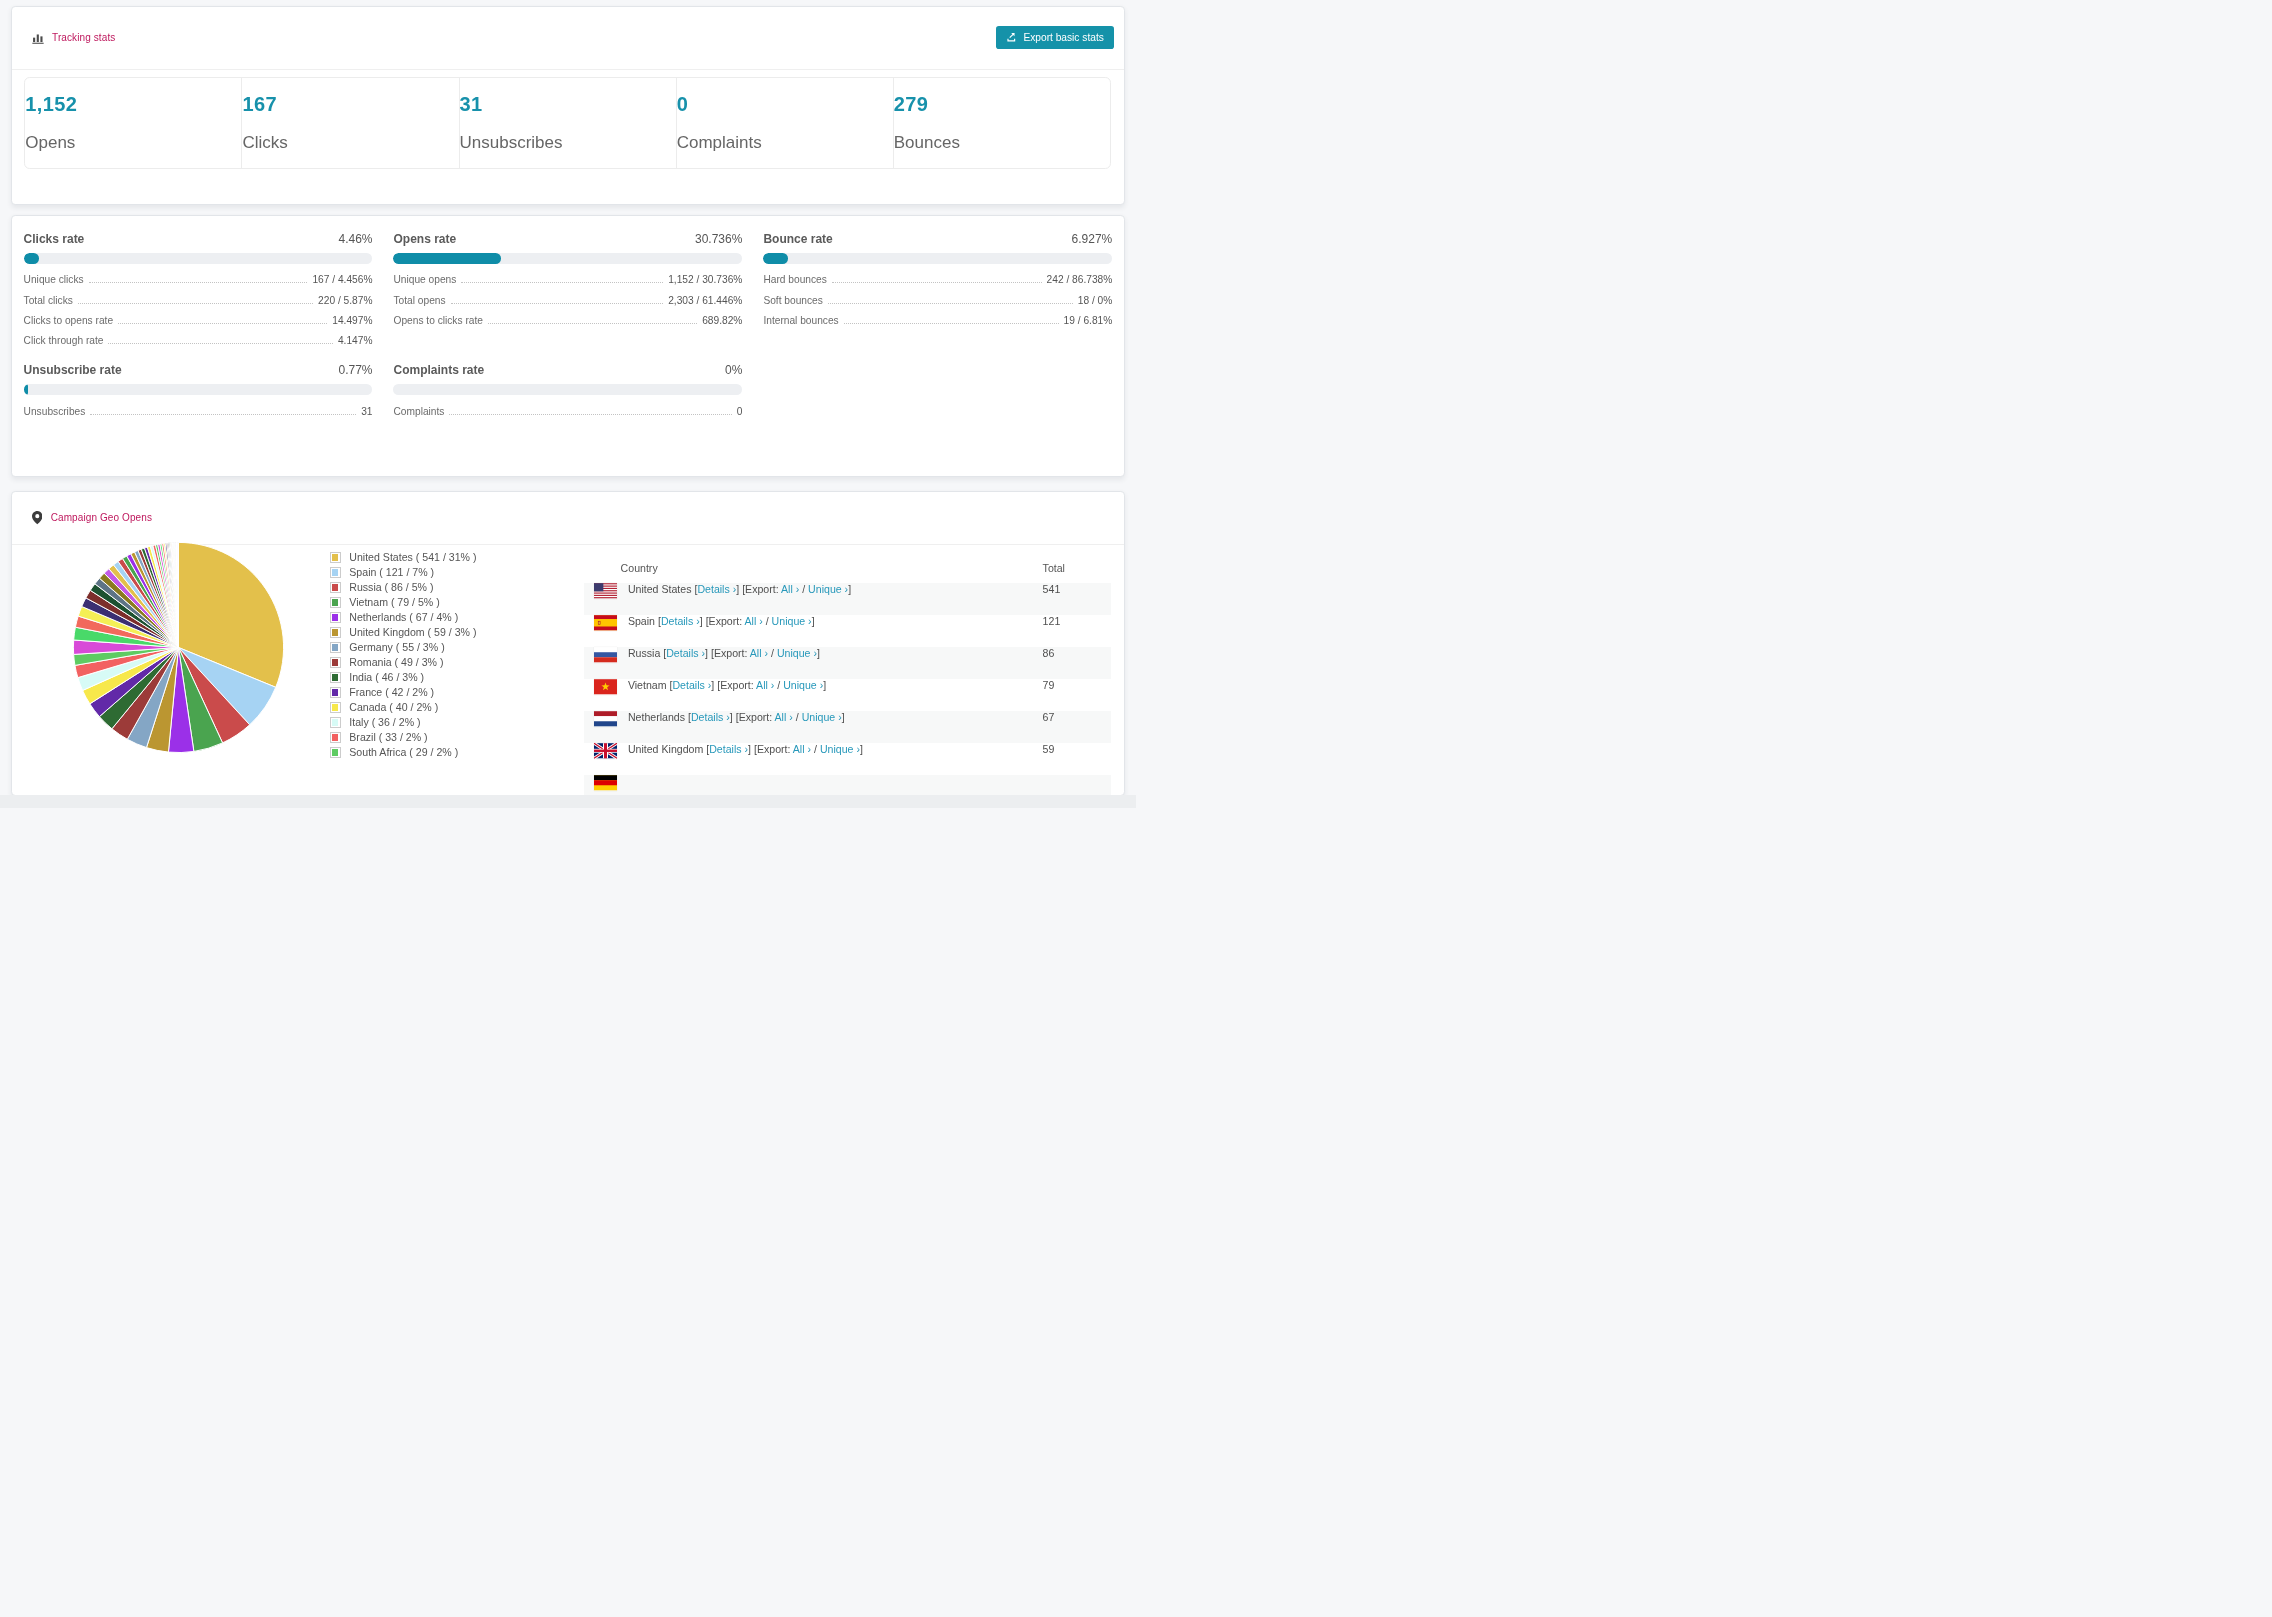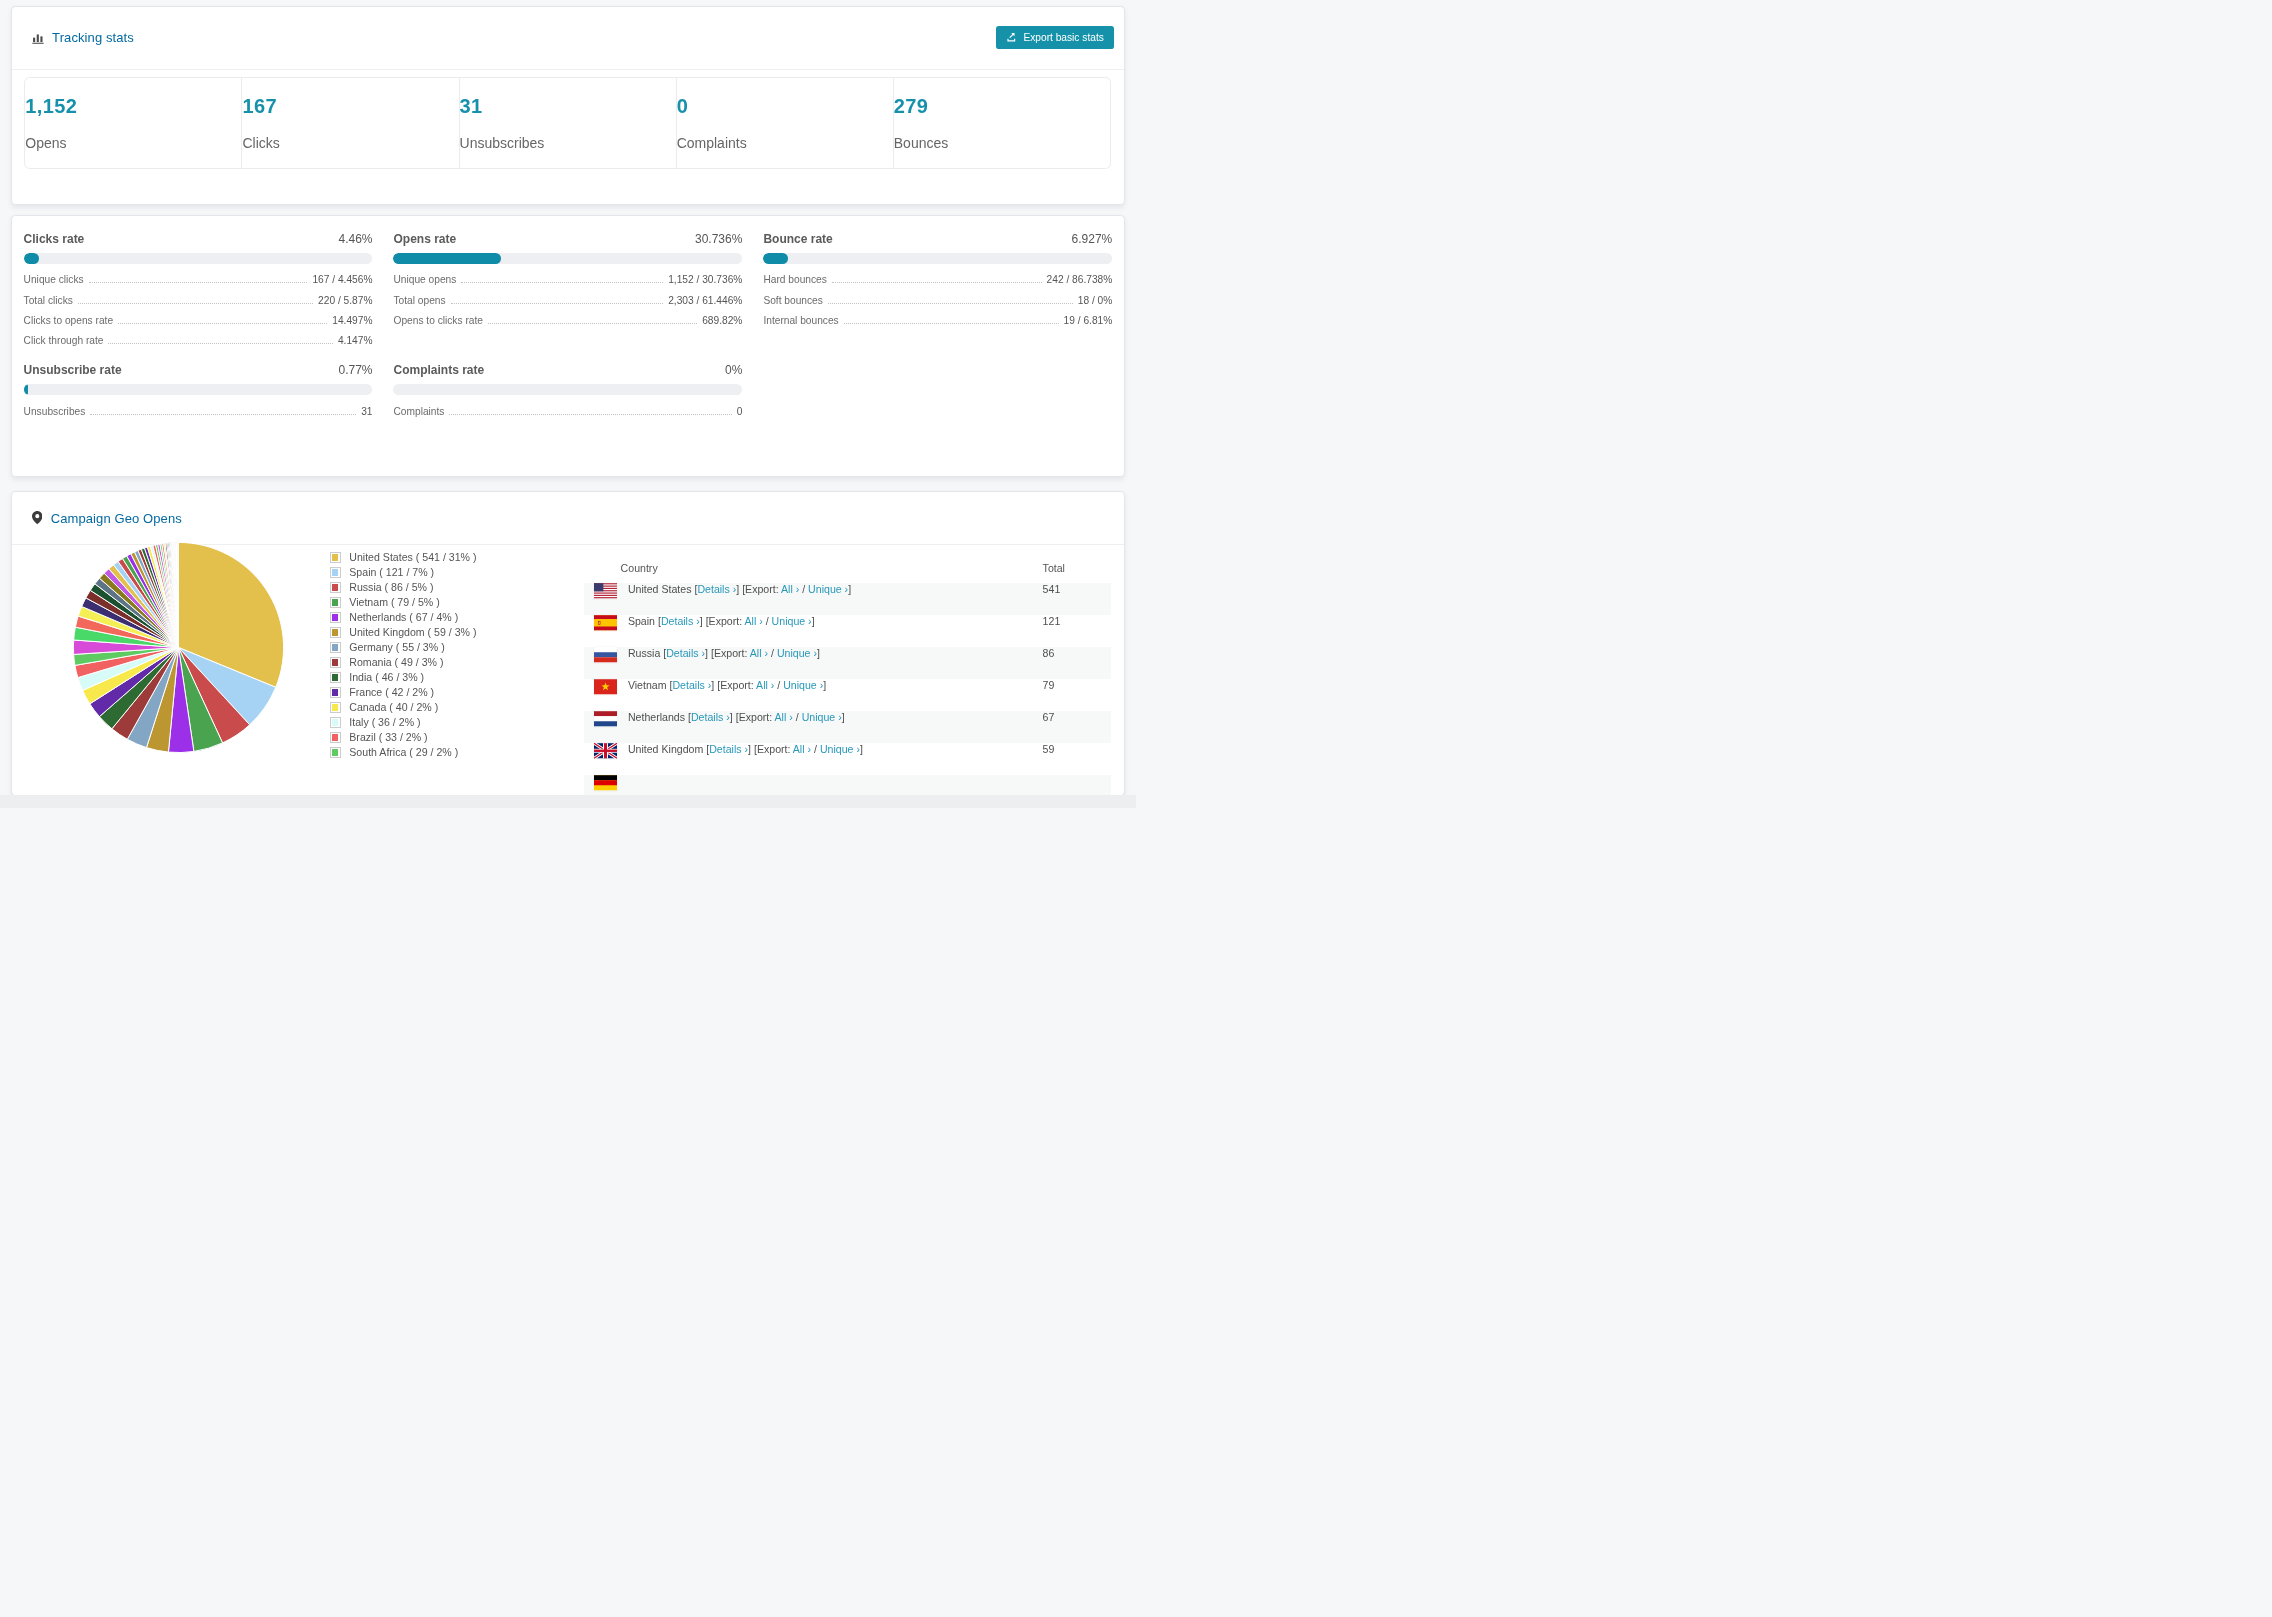--- a/index.html
+++ b/index.html
@@ -19,35 +19,35 @@
   #card-rates{top:215px;height:262px}
   #card-geo{top:491px;height:305px;overflow:hidden}
   #bottom-strip{position:absolute;left:0;top:795px;width:1136px;height:13.4px;background:#eceef0}
 
   .card-header{
     display:flex;align-items:center;justify-content:space-between;
     padding:0 9.2px 0 20px;height:62px;border-bottom:0.7px solid #efefef;
   }
   #card-geo .card-header{height:52px}
   .hdr-left{display:flex;align-items:center;gap:8.5px}
-  .hdr-title{font-size:13px;color:#0369a1;letter-spacing:0.1px}
+  .hdr-title{font-size:10px;color:#be185d;letter-spacing:0.1px}
   .btn{
     display:flex;align-items:center;gap:6.4px;border:none;cursor:pointer;
     background:#1592a9;color:#fff;font-family:inherit;
     font-size:10.2px;padding:6.4px 10.6px;border-radius:2.8px;
   }
   
   .stats-box{
     margin:7.8px 12.7px 0;height:90px;border:0.7px solid #ececec;border-radius:5.6px;
     display:flex;
   }
   .stat{flex:1;display:flex;flex-direction:column;align-items:flex-start;justify-content:center}
   .stat + .stat{border-left:0.7px solid #ececec}
   .stat .num{font-size:20px;font-weight:bold;color:#1791ab;letter-spacing:0.4px}
-  .stat .lbl{font-size:14px;color:#666;margin-top:17px}
+  .stat .lbl{font-size:17px;color:#666;margin-top:17px}
 
   
   .rates-grid{
     padding:15.5px 11.3px 0 12px;display:grid;
     grid-template-columns:repeat(3,1fr);column-gap:21px;row-gap:7px;
   }
   .rate-head{display:flex;justify-content:space-between;align-items:baseline}
   .rate-title{font-size:12px;font-weight:bold;color:#5a5a5a}
   .rate-val{font-size:12px;font-weight:normal;color:#555}
   .bar{margin-top:7.8px;height:10.6px;border-radius:5.3px;background:#edeff2;overflow:hidden}

